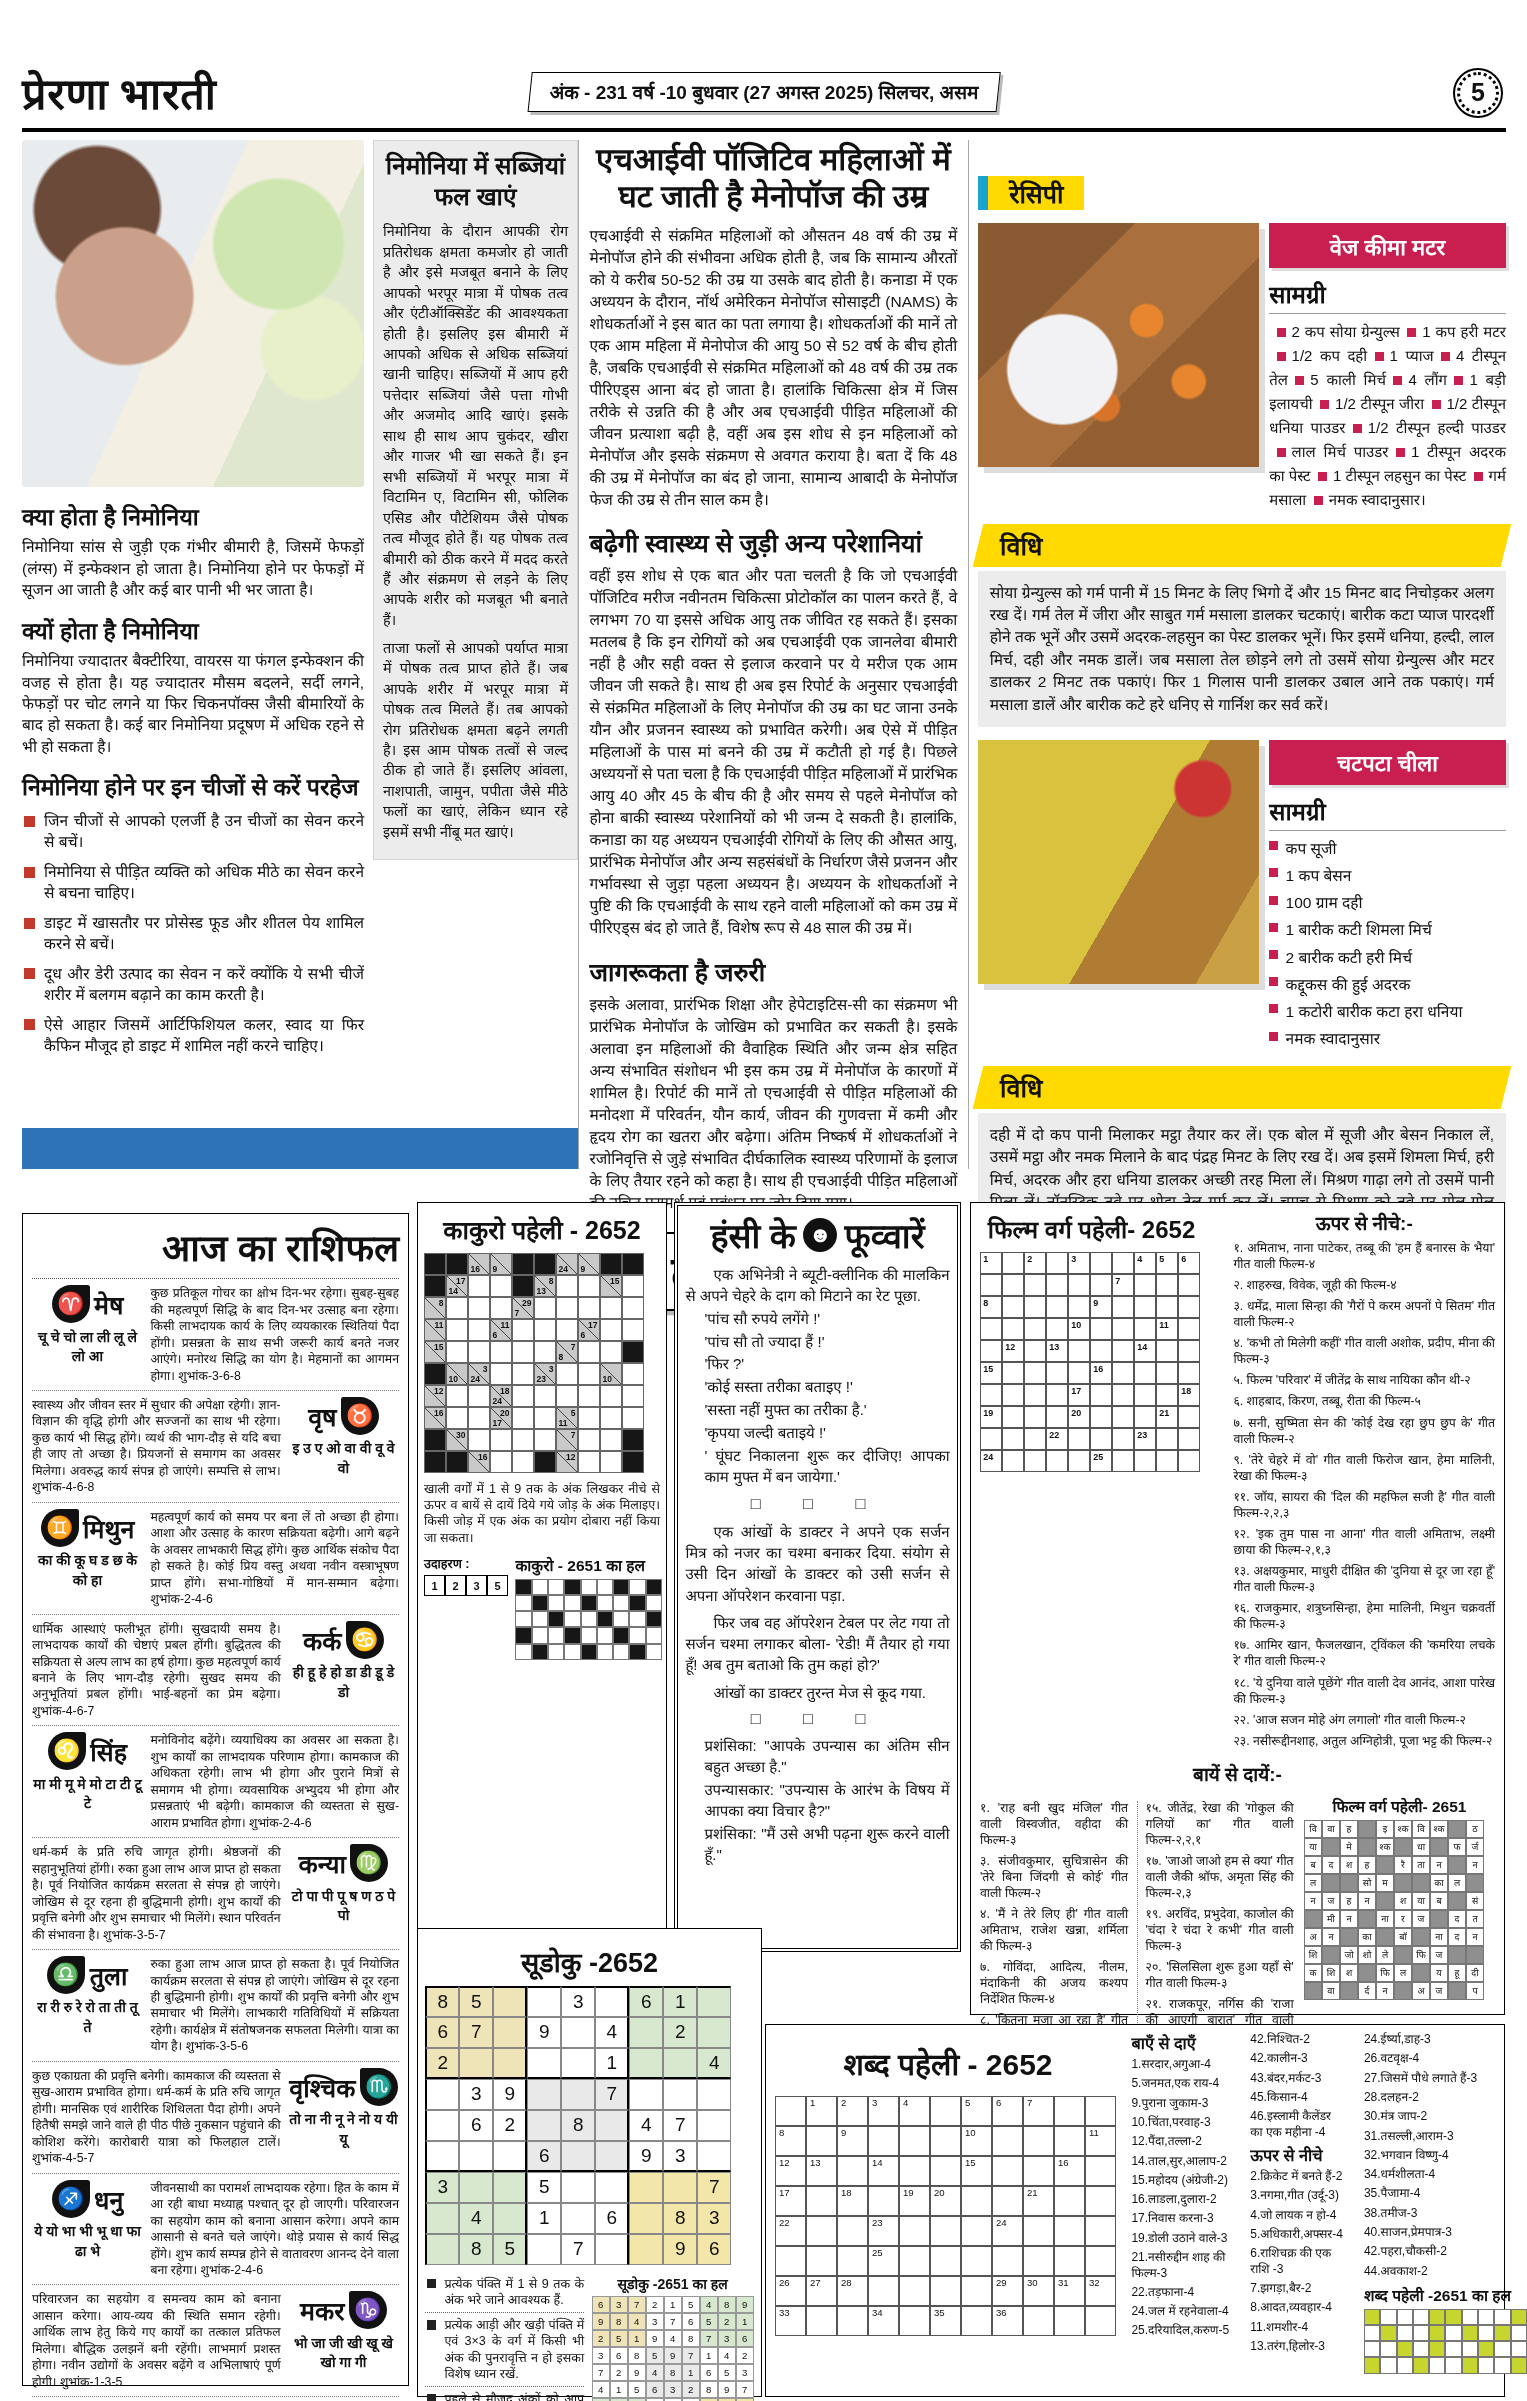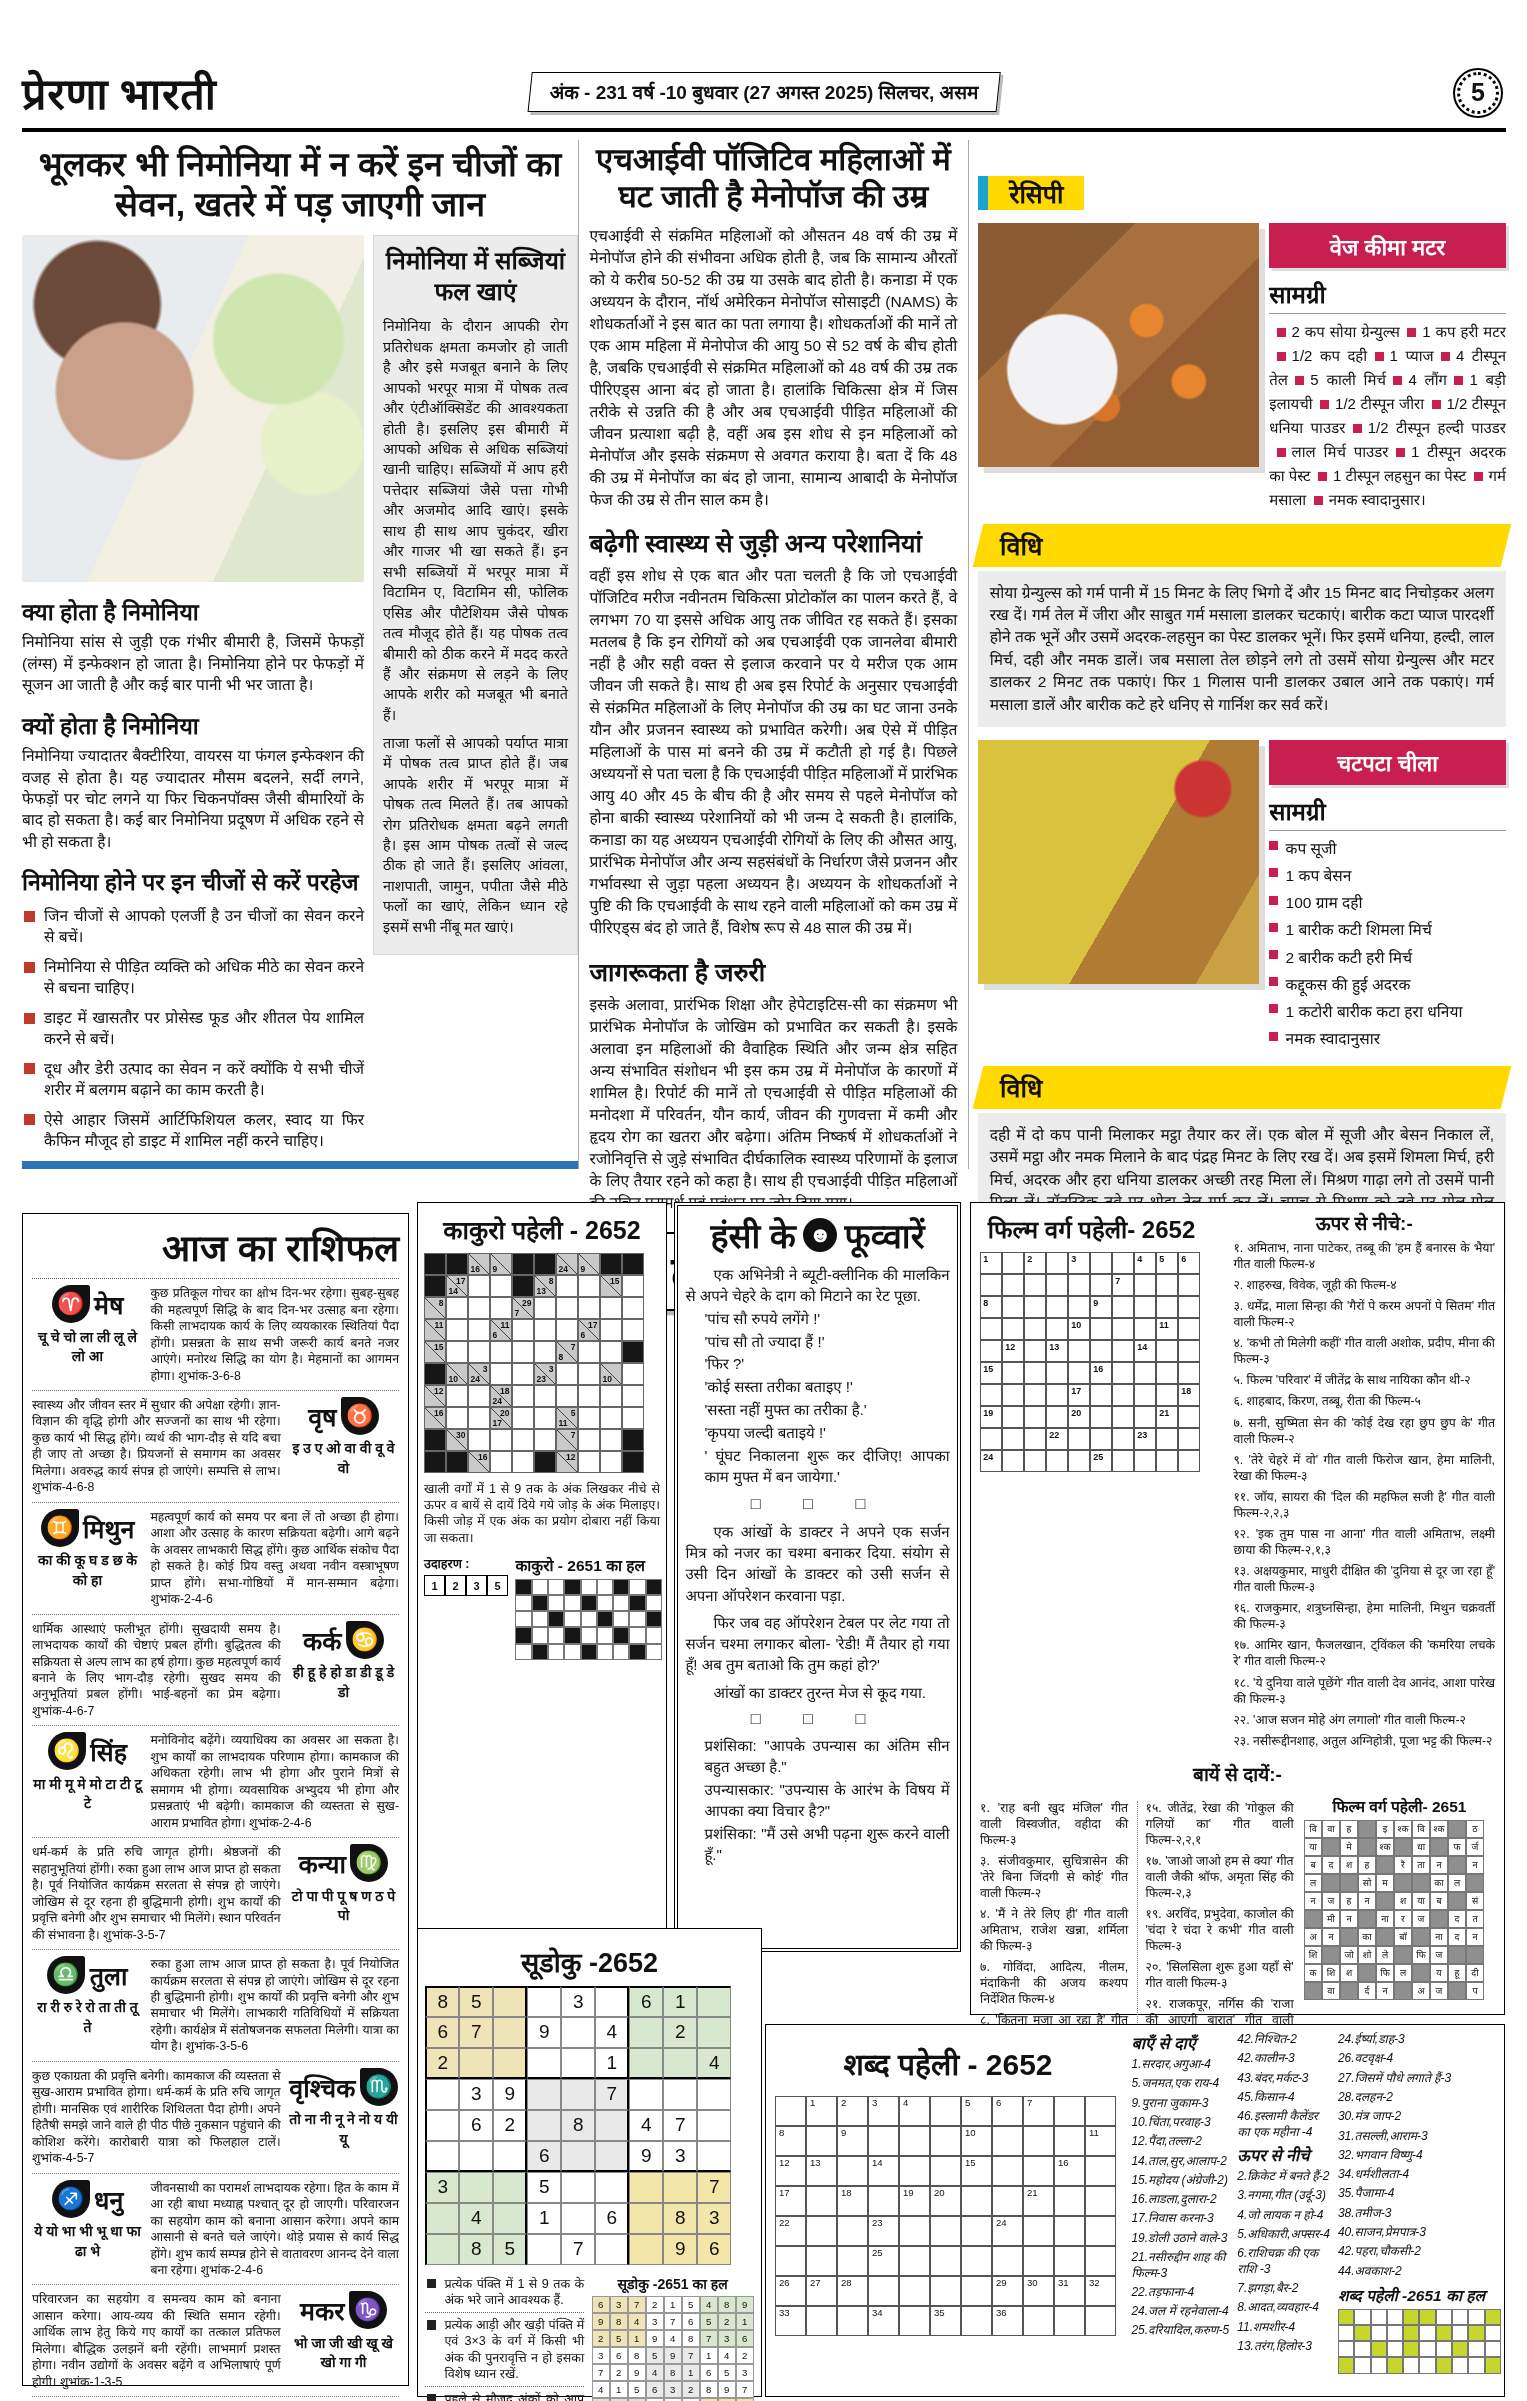--- a/index.html
+++ b/index.html
@@ -133,21 +133,21 @@
   .sd-rule::before{content:"";position:absolute;left:1.5px;top:6.7px;width:9.6px;height:9.6px;background:#222;}
   .sds .g-row>div{width:18px;height:17px;box-sizing:border-box;border:0.7px solid #999;font-size:9.6px;display:flex;align-items:center;justify-content:center;flex:none;}
   
   .word{left:765px;top:852px;width:740px;height:373px;padding:7.4px 9px;box-sizing:border-box;}
   .word-flex{display:flex;gap:10.4px;}
   .word-grid-col{width:346px;flex:none;}
   .word .ptitle{font-size:30px;margin:10.4px 0 12px 0;}
   .wg .g-row>div{width:31px;height:30px;box-sizing:border-box;border:0.7px solid #555;position:relative;flex:none;background:#fff;}
   .wg-green{background:#c6d62e;}
   .wg .num{position:absolute;top:0.7px;left:3px;font-size:9.6px;}
-  .wclues{flex:1;display:flex;gap:8px;font-style:italic;}
+  .wclues{flex:1;display:flex;gap:21px;}
   .wclues .c{flex:1;}
   .wclue-h{font-size:16.3px;font-weight:bold;margin:0 0 3px 0;}
   .wclue{font-size:12px;line-height:1.3;margin:0 0 3.7px 0;}
   .wsol-lbl{font-size:15.5px;font-weight:bold;margin:4.4px 0 3px 0;}
   .footer-rule{height:9px;background:#000;margin:7.4px 22px 0 22px;}
 </style>
 </head>
 <body>
 
 <div class="page">
@@ -157,21 +157,20 @@
     <div class="issue-box">
       <span>अंक - 231 वर्ष -10 बुधवार (27 अगस्त 2025) सिलचर, असम</span>
     </div>
     <div class="page-no">5</div>
   </div>
   <div class="rule"></div>
 
   <div class="top">
 
     <div class="colL">
-      <h1 class="headline">भूलकर भी निमोनिया में न करें इन चीजों का सेवन, खतरे में पड़ जाएगी जान</h1>
       <div class="art-body">
         <div class="art-main">
           <div class="photo1"></div>
           <div class="sec-h">क्या होता है निमोनिया</div>
           <p class="body-t">निमोनिया सांस से जुड़ी एक गंभीर बीमारी है, जिसमें फेफड़ों (लंग्स) में इन्फेक्शन हो जाता है। निमोनिया होने पर फेफड़ों में सूजन आ जाती है और कई बार पानी भी भर जाता है।</p>
           <div class="sec-h">क्यों होता है निमोनिया</div>
           <p class="body-t">निमोनिया ज्यादातर बैक्टीरिया, वायरस या फंगल इन्फेक्शन की वजह से होता है। यह ज्यादातर मौसम बदलने, सर्दी लगने, फेफड़ों पर चोट लगने या फिर चिकनपॉक्स जैसी बीमारियों के बाद हो सकता है। कई बार निमोनिया प्रदूषण में अधिक रहने से भी हो सकता है।</p>
           <div class="sec-h">निमोनिया होने पर इन चीजों से करें परहेज</div>
           <ul class="avoid">
               <li>जिन चीजों से आपको एलर्जी है उन चीजों का सेवन करने से बचें।</li>

